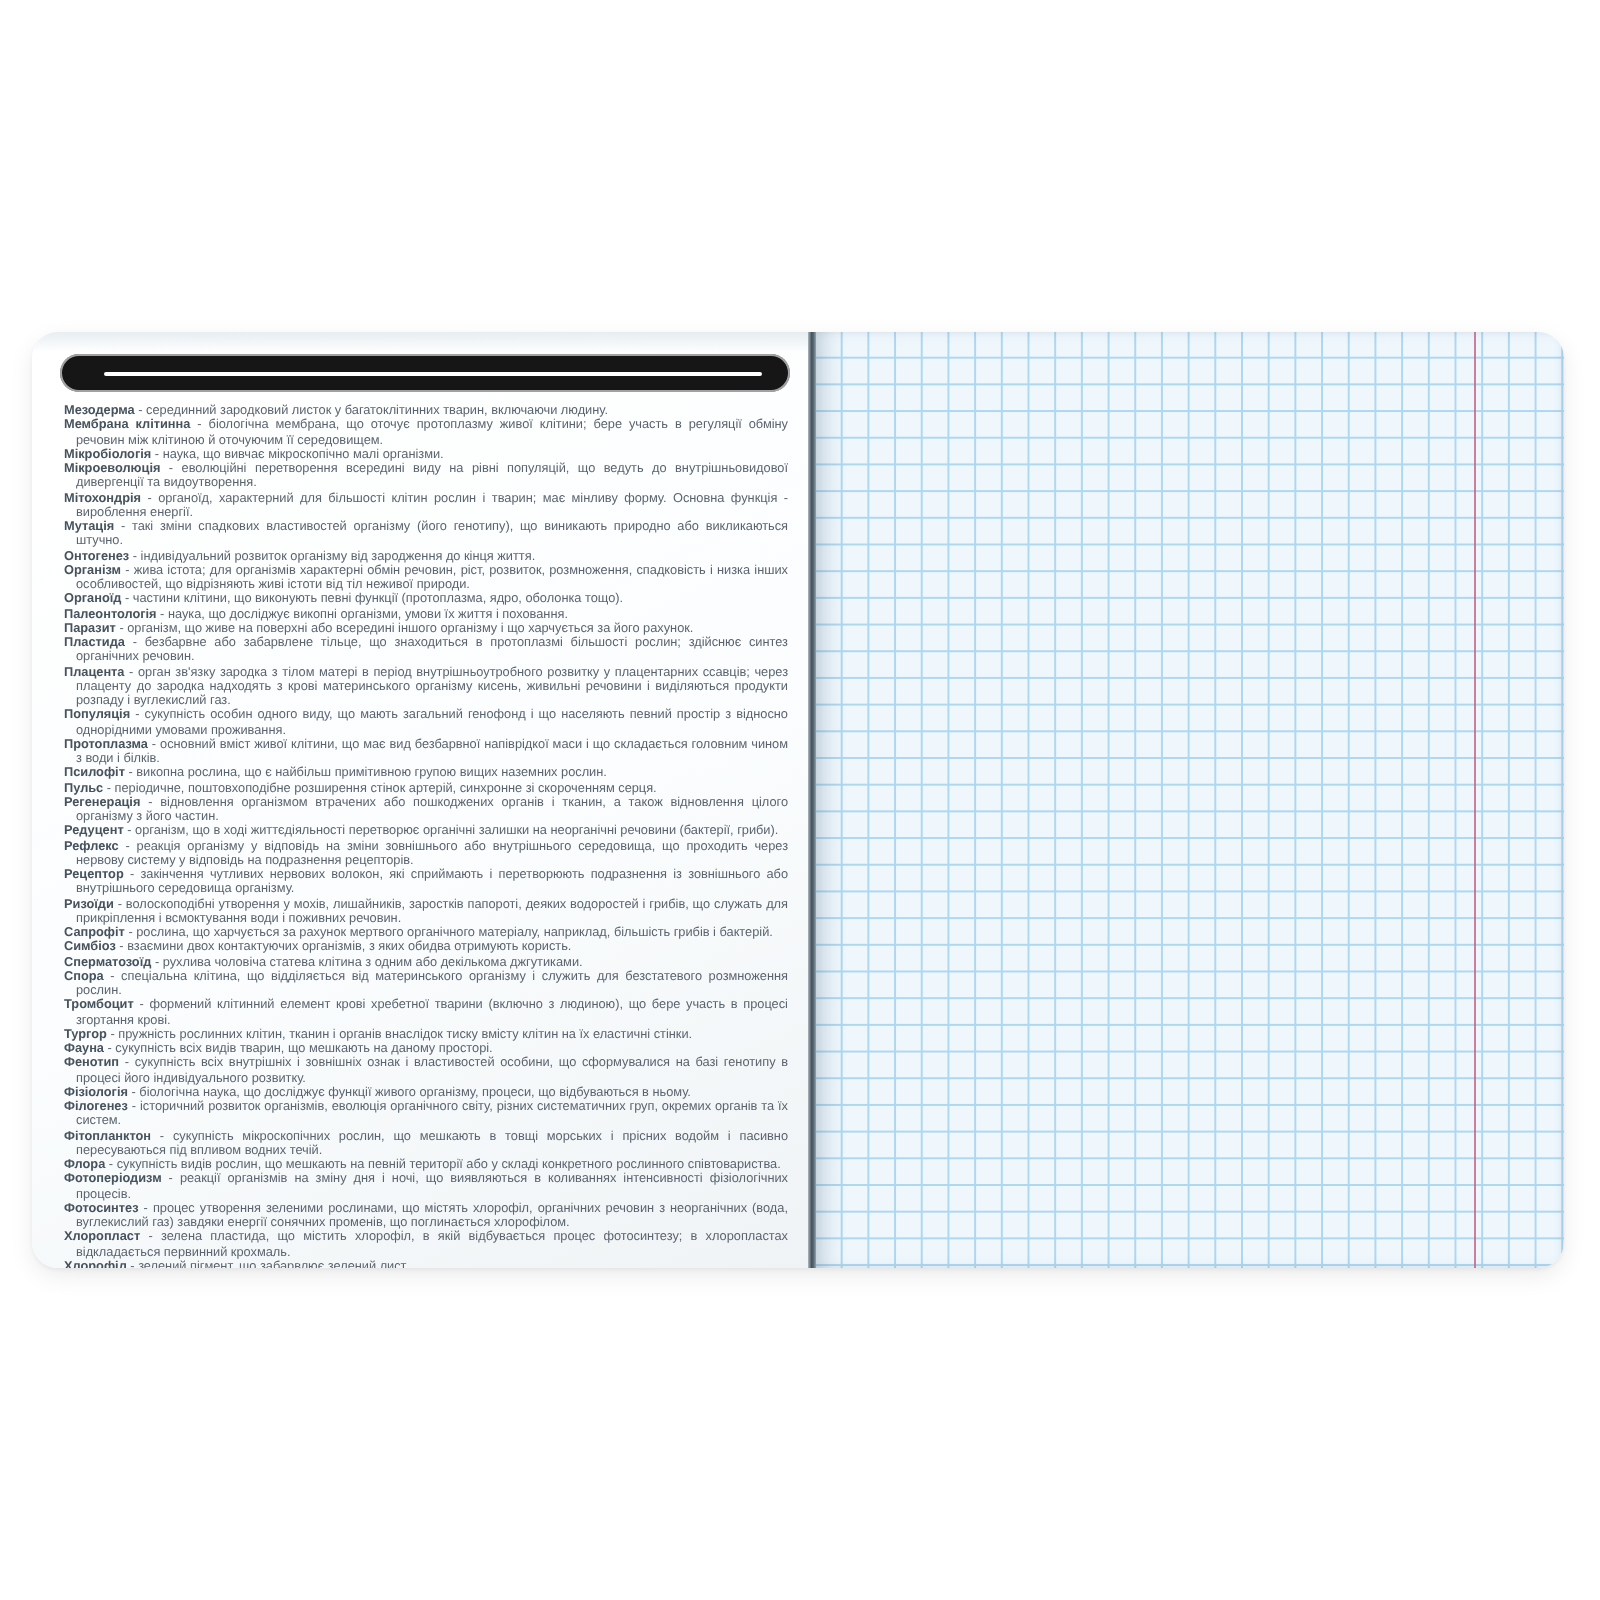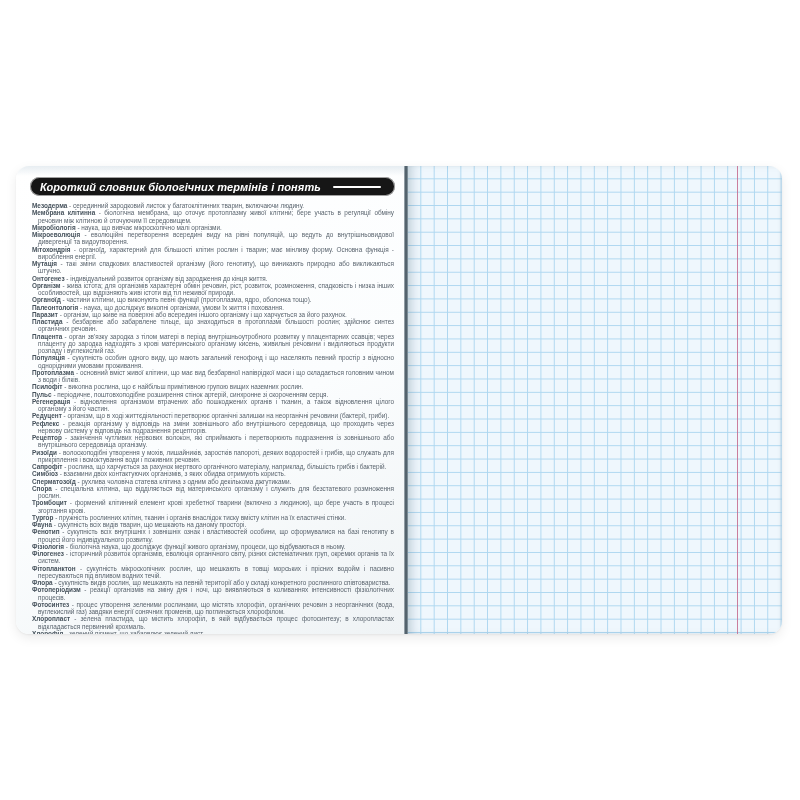--- a/index.html
+++ b/index.html
@@ -75,21 +75,20 @@
   }
 </style>
 </head>
 <body>
 
 <div class="scene">
   <div class="spread">
 
     <div class="left-page">
       <div class="title-bar">
-        <span class="title">Короткий словник біологічних термінів і понять</span>
         <span class="rule"></span>
       </div>
 
       <div class="entries">
 
           <div class="entry"><b class="term">Мезодерма</b><span class="sep"> - </span><span class="def">серединний зародковий листок у багатоклітинних тварин, включаючи людину.</span></div>
 
           <div class="entry"><b class="term">Мембрана клітинна</b><span class="sep"> - </span><span class="def">біологічна мембрана, що оточує протоплазму живої клітини; бере участь в регуляції обміну речовин між клітиною й оточуючим її середовищем.</span></div>
 
           <div class="entry"><b class="term">Мікробіологія</b><span class="sep"> - </span><span class="def">наука, що вивчає мікроскопічно малі організми.</span></div>

